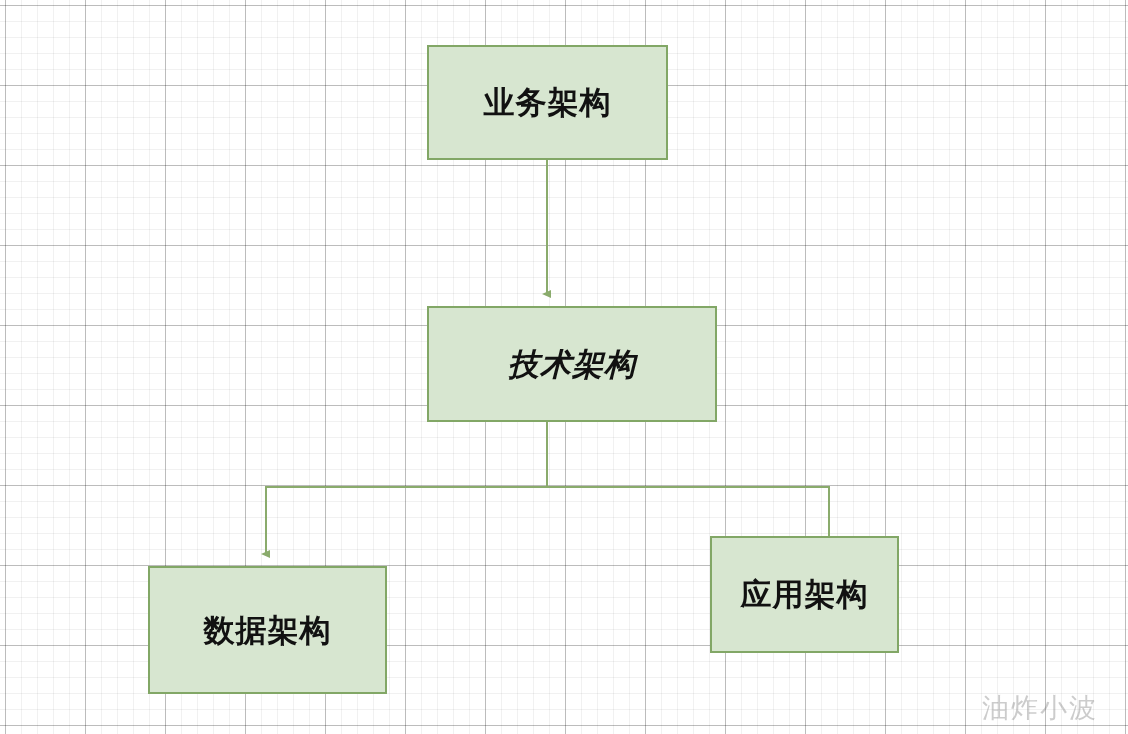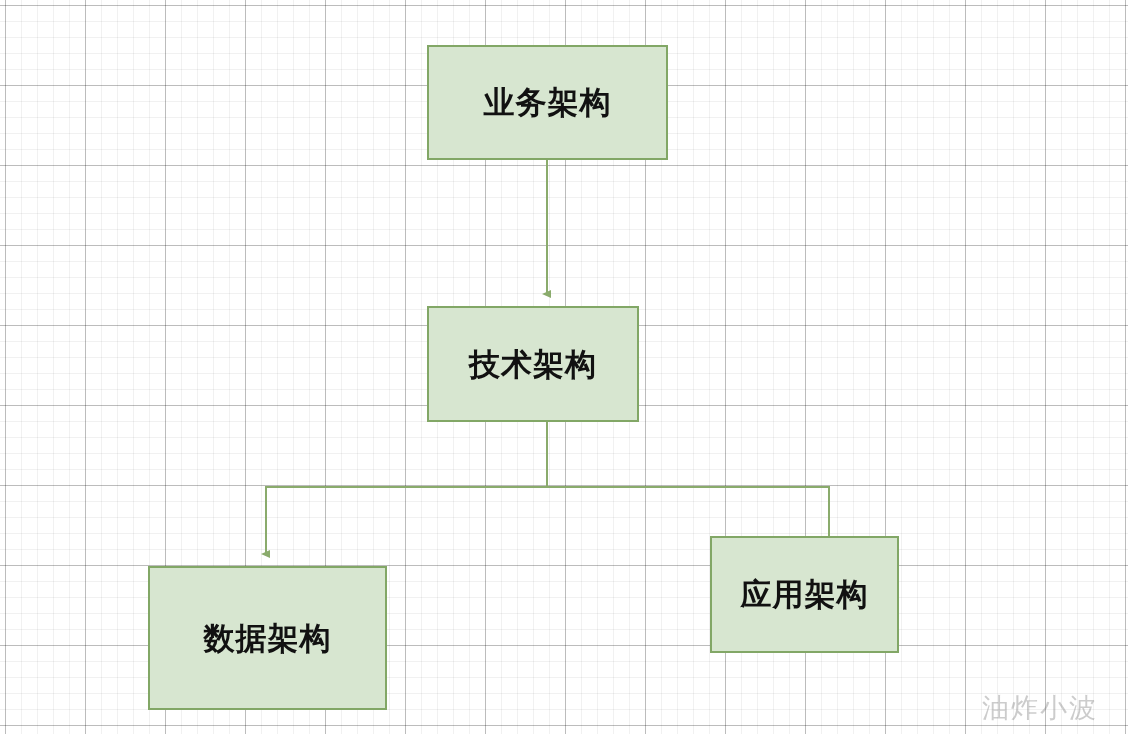--- a/index.html
+++ b/index.html
@@ -50,22 +50,22 @@
     font-size: 31px;
     font-weight: 700;
     color: #111111;
     letter-spacing: 1px;
     line-height: 1;
     white-space: nowrap;
     font-family: "DejaVu Sans", "Liberation Sans", sans-serif;
     text-align: center;
   }
   #node-business { left: 427px; top: 45px;  width: 241px; height: 115px; }
-  #node-tech     { left: 427px; top: 306px; width: 212px; height: 116px; }
-  #node-data     { left: 148px; top: 566px; width: 239px; height: 144px; }
+  #node-tech     { left: 427px; top: 306px; width: 290px; height: 116px; font-style: italic; }
+  #node-data     { left: 148px; top: 566px; width: 239px; height: 128px; }
   #node-app      { left: 710px; top: 536px; width: 189px; height: 117px; }
 
   .watermark {
     position: absolute;
     right: 30px;
     bottom: 8px;
     font-size: 27px;
     color: rgba(120,120,120,0.38);
     letter-spacing: 2px;
     font-family: "DejaVu Sans", "Liberation Sans", sans-serif;

